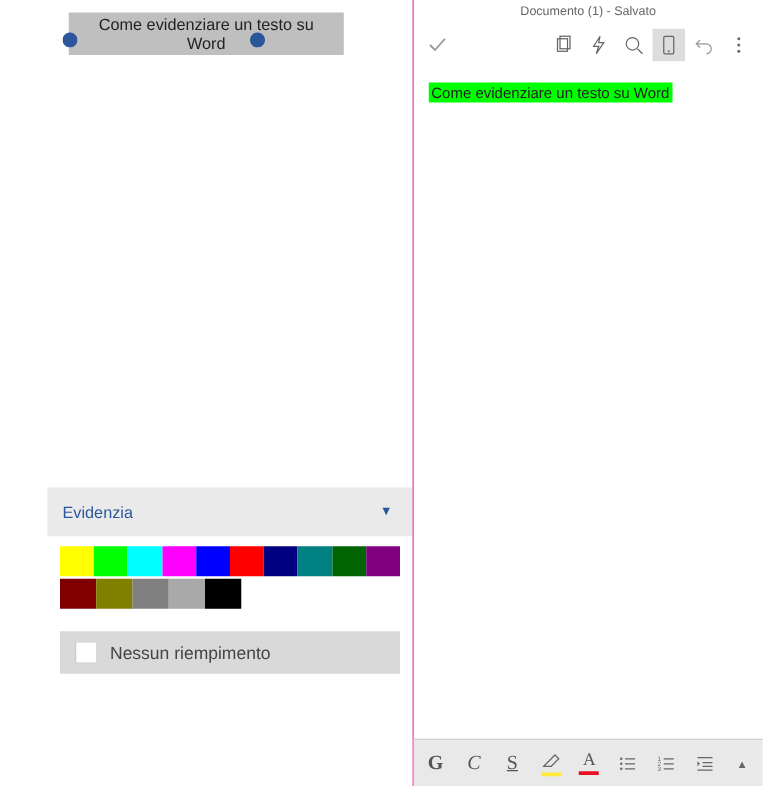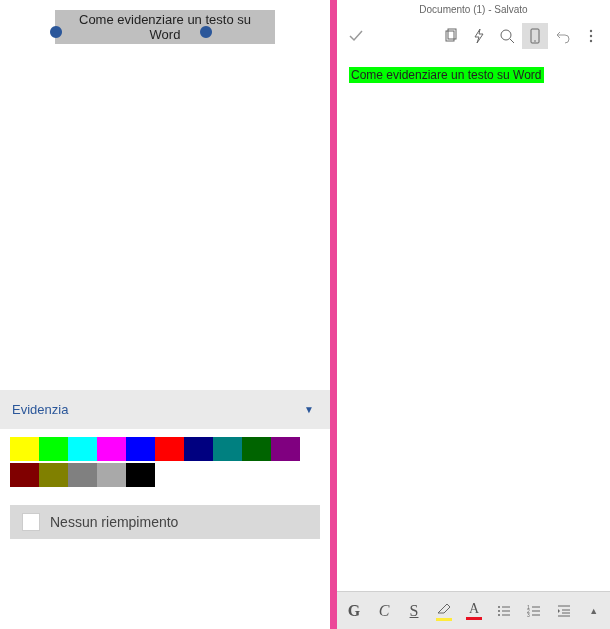--- a/index.html
+++ b/index.html
@@ -1,30 +1,30 @@
 <!DOCTYPE html>
 <html><head>
   <meta charset="utf-8">
   <style>
     * { margin: 0; padding: 0; box-sizing: border-box; }
     body { width: 610px; height: 629px; font-family: 'Segoe UI', Arial, sans-serif; display: flex; background: #fff; overflow: hidden; }
     .left-pane { width: 330px; height: 629px; display: flex; flex-direction: column; position: relative; }
-    .right-pane { width: 280px; height: 629px; display: flex; flex-direction: column; border-left: 7px solid #ec4899; position: relative; }
+    .right-pane { width: 280px; height: 629px; display: flex; flex-direction: column; border-left: 1px solid #ec4899; position: relative; }
     
     .selection-area { height: 50px; padding: 10px 8px; position: relative; }
     .selected-text-box { position: relative; margin: 0 auto; width: 220px; text-align: center; }
     .highlight-sel { background: #bfbfbf; padding: 2px 8px; display: inline-block; font-size: 13px; color: #222; }
     .handle { width: 12px; height: 18px; position: absolute; top: 20px; }
     .handle-left { left: 50px; }
     .handle-right { left: 200px; }
     .handle svg { display: block; }
     
     .left-spacer { flex: 1; }
     
-    .highlight-panel { background: #fff; }
+    .highlight-panel { background: #fff; padding-left: 38px; }
     .panel-header { display: flex; align-items: center; justify-content: space-between; padding: 10px 12px; background: #eaeaea; font-size: 13px; color: #2b579a; }
     .panel-header-title { color: #2b579a; }
     .dropdown-arrow { color: #2b579a; font-size: 10px; padding: 4px; }
     .color-grid { padding: 8px 10px; }
     .color-row { display: flex; gap: 0; margin-bottom: 2px; }
     .swatch { width: 29px; height: 24px; cursor: pointer; }
     .no-fill-row { display: flex; align-items: center; padding: 8px 12px; background: #d9d9d9; margin: 8px 10px 0 10px; gap: 10px; font-size: 14px; color: #444; }
     .no-fill-box { width: 18px; height: 18px; background: #fff; border: 1px solid #ccc; }
     .bottom-gap { height: 90px; }
 

